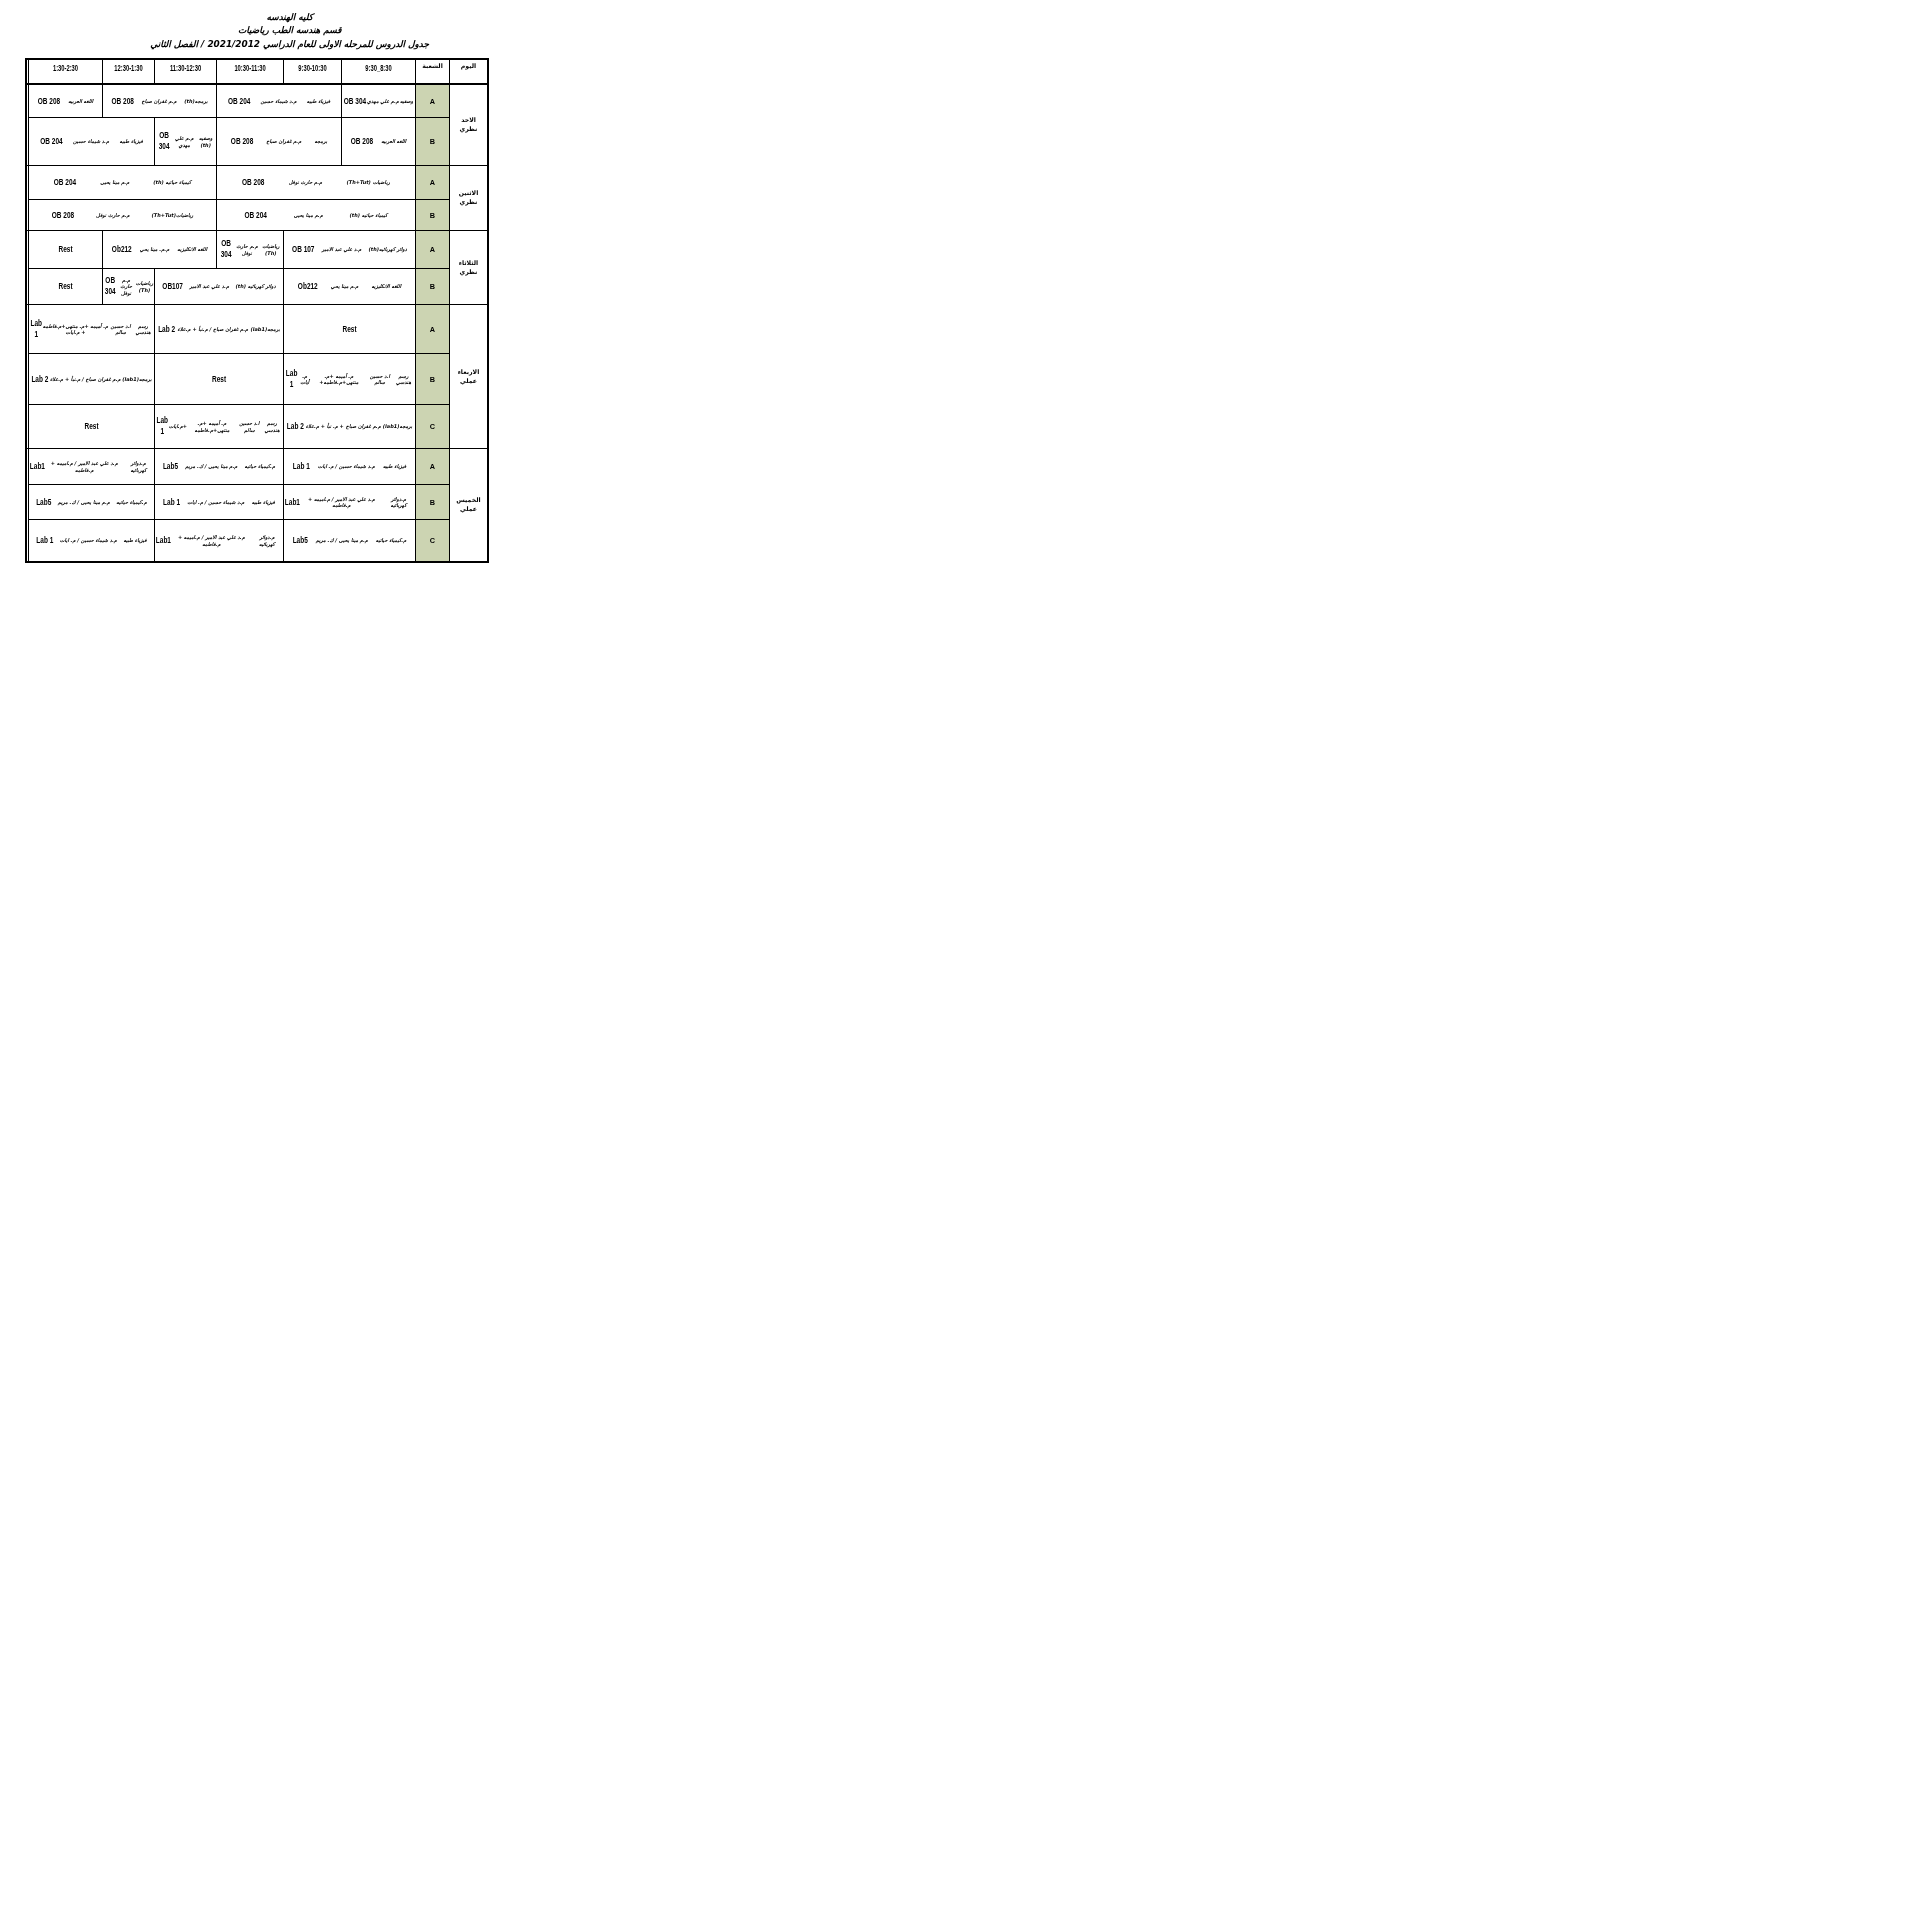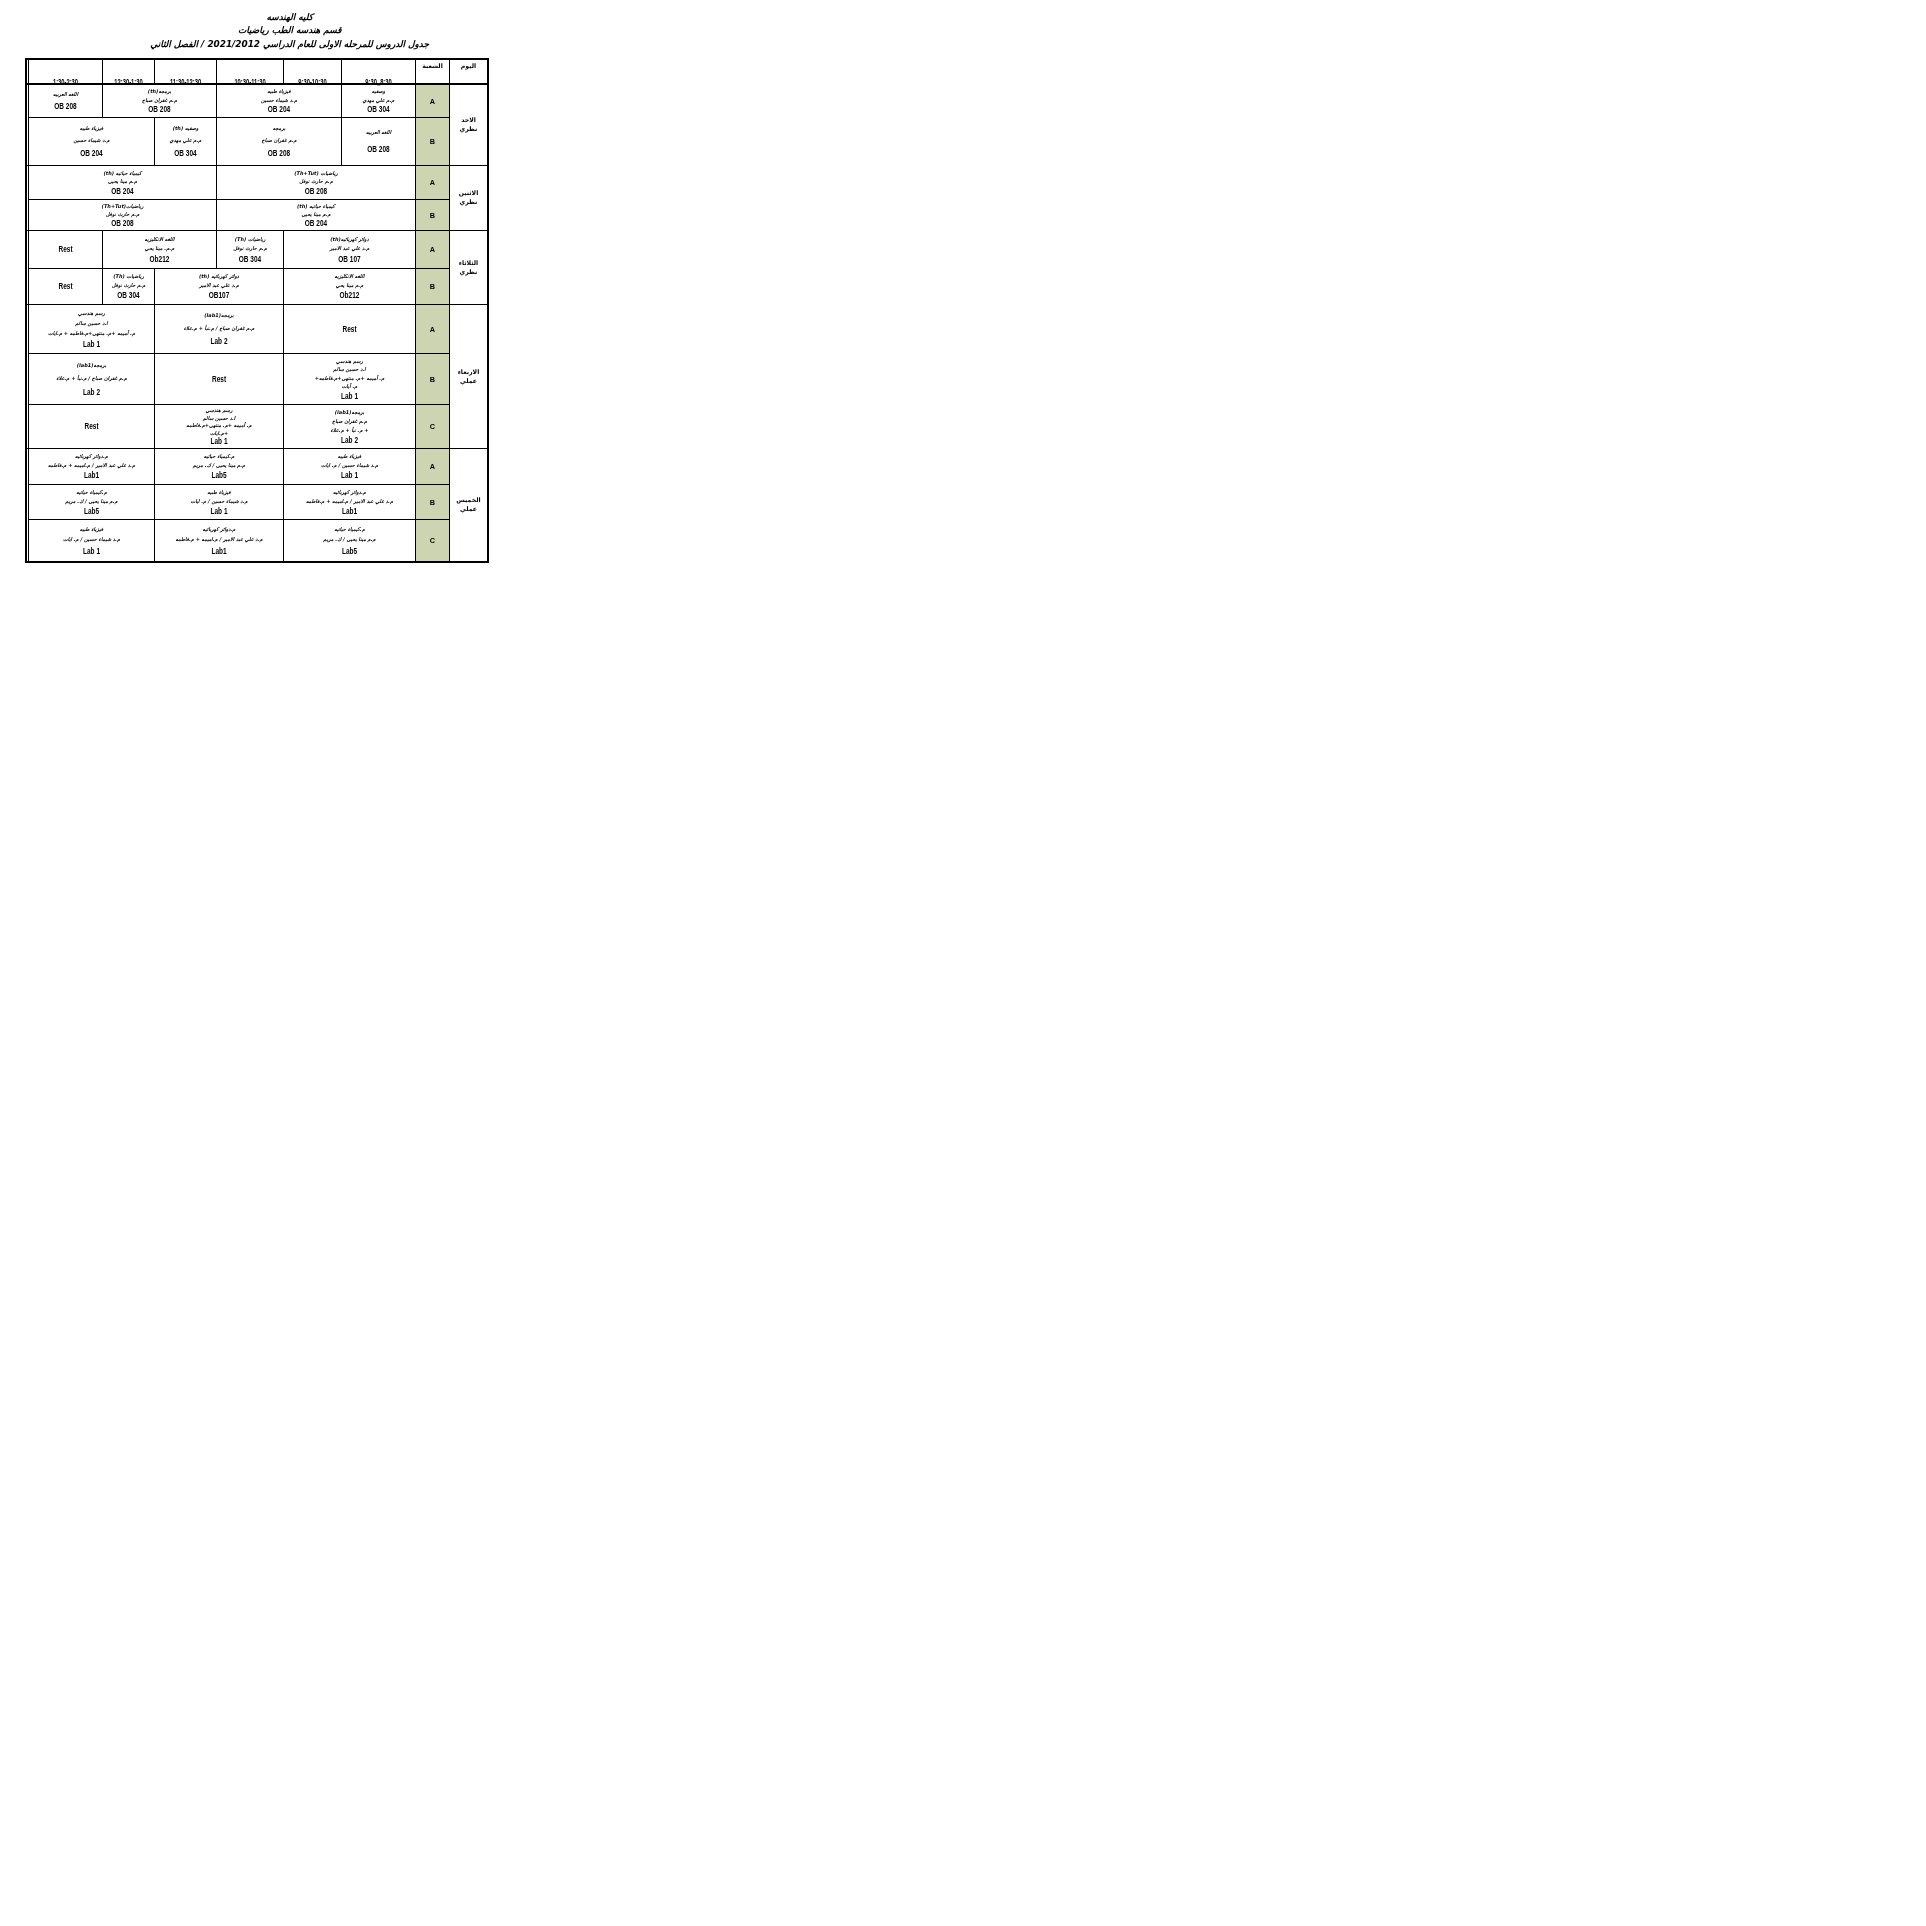--- a/index.html
+++ b/index.html
@@ -13,30 +13,30 @@
   
   .tbl{position:absolute;top:58px;left:25px;width:460px;border:2.3px solid #000;background:#fff;direction:rtl;}
   .hdr,.blk{display:grid;grid-template-columns:37px 35px 74px 58px 67px 62px 52px 74px;}
   .hdr{grid-template-rows:23px;border-bottom:2.3px solid #000;}
   .blk{border-bottom:1.9px solid #000;}
   .blk:last-child{border-bottom:0;}
 
   .hcell,.cell,.sec,.day{box-sizing:border-box;min-width:0;min-height:0;}
 
   
-  .hcell{display:flex;justify-content:center;align-items:flex-start;padding-top:18px;
+  .hcell{display:flex;justify-content:center;align-items:flex-start;padding-top:4px;
          font-weight:bold;border-left:0.4px solid #000;}
   .hcell .tall{display:inline-block;transform:scaleY(1.45);transform-origin:center top;
                font-family:"Liberation Sans",sans-serif;font-size:5.8px;letter-spacing:0;}
   .hcell.arab{font-size:6.2px;padding-top:1.5px;}
   .hcell.sec-h{border-left:1.9px solid #000;border-right:1.2px solid #000;}
   .hcell.day-h{border-left:0;}
 
   
-  .cell{border-left:0.4px solid #000;display:flex;flex-direction:column;justify-content:space-evenly;
+  .cell{border-left:0.4px solid #000;display:flex;flex-direction:row;justify-content:space-evenly;
         align-items:center;text-align:center;padding:1.5px 0.8px;
         font-weight:bold;font-style:italic;font-size:5px;line-height:1.3;}
   .cell .latin{font-family:"Liberation Sans",sans-serif;font-style:normal;font-weight:bold;
                font-size:6.5px;display:inline-block;transform:scaleY(1.35);transform-origin:center;}
 
   
   .sec{border-left:1.9px solid #000;border-right:1.2px solid #000;display:flex;align-items:center;
        justify-content:center;font-family:"Liberation Sans",sans-serif;font-weight:bold;font-size:7.3px;}
 
   

